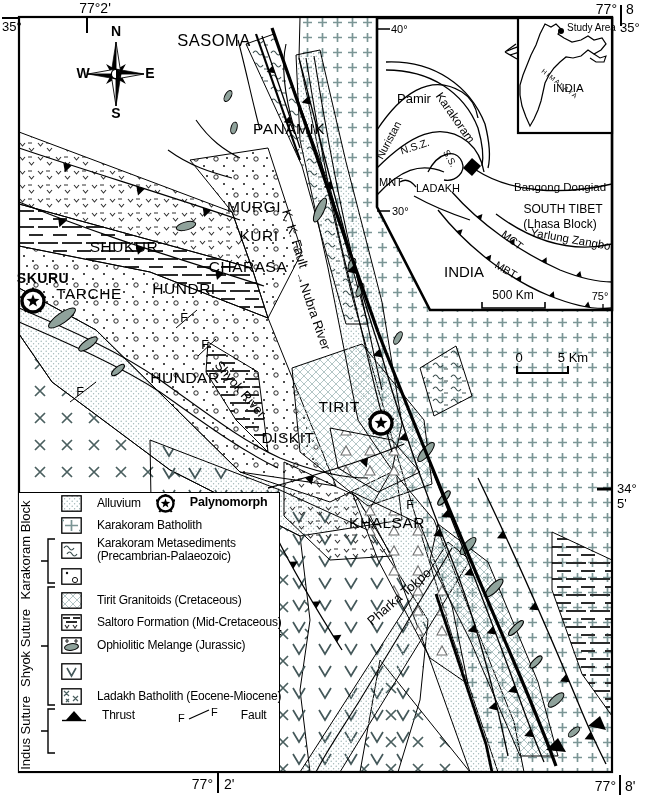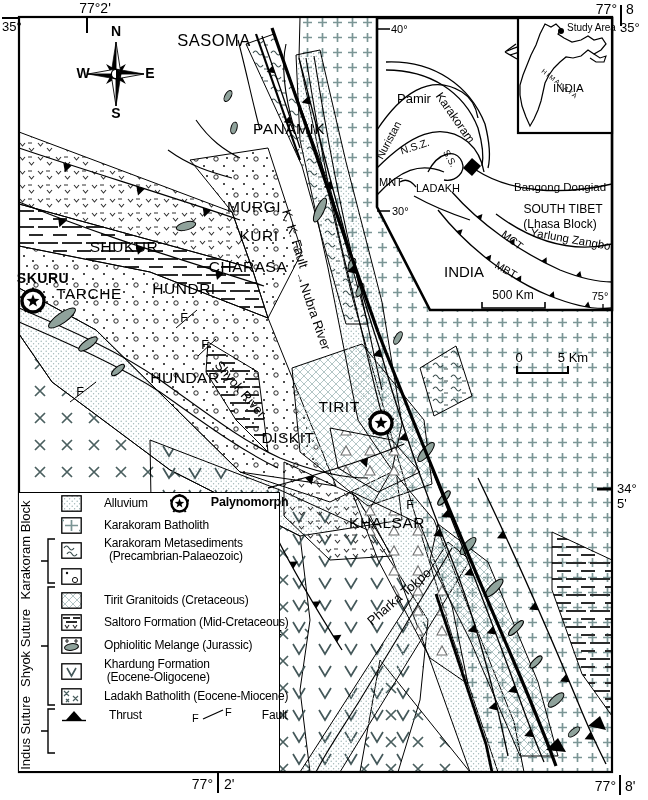--- a/index.html
+++ b/index.html
@@ -10,21 +10,21 @@
   .plbl-b{font-size:14px;font-weight:bold;letter-spacing:.5px;}
   .rlbl{font-size:13px;}
   .flbl{font-size:12.5px;}
   .coord{font-size:14px;}
   .coord-s{font-size:13px;}
   .legend{position:absolute;left:18px;top:492px;width:262px;height:280px;
           background:#fff;border:1.6px solid #000;box-sizing:border-box;z-index:5;}
   .lg-brackets{position:absolute;left:0;top:0;}
   .lg-rows{position:absolute;left:42px;top:0;width:218px;height:278px;
            display:flex;flex-direction:column;}
-  .lg-row{display:flex;align-items:center;gap:22px;flex:0 0 auto;text-align:right;}
+  .lg-row{display:flex;align-items:center;gap:15px;flex:0 0 auto;}
   .lg-row svg{flex:0 0 auto;display:block;}
   .lg-label{font-size:12px;letter-spacing:-0.2px;line-height:1.08;color:#000;white-space:nowrap;}
   .lg-label .sub{display:block;}
   .lg-bold{font-weight:bold;font-size:12.5px;}
 </style>
 </head>
 <body>
 
 <div id="fig">
 
@@ -422,24 +422,20 @@
         <path d="M4,4 h4 M6,2 v4 M13,4 h4 M15,2 v4" stroke="#2f2f2f" stroke-width="1.2"></path>
         <ellipse cx="10.5" cy="10" rx="7" ry="3.4" fill="#8fa29b" stroke="#000" stroke-width="1" transform="rotate(-8,10.5,10)"></ellipse>
           </svg>
       <span class="lg-label">Ophiolitic Melange (Jurassic)</span>
     </div>
     <div class="lg-row" style="height:28px">
       <svg width="21" height="17">
         <rect x="0.8" y="0.8" width="19.4" height="15.4" fill="#fff" stroke="#000" stroke-width="1.3"></rect>
         <polyline points="6,5 10.5,13 15,5" stroke="#44585a" stroke-width="1.6" fill="none"></polyline>
           </svg>
-      <span class="lg-label">
-        <span>Khardung Formation</span>
-        <span class="sub">(Eocene-Oligocene)</span>
-      </span>
     </div>
     <div class="lg-row" style="height:22px">
       <svg width="21" height="17">
         <rect x="0.8" y="0.8" width="19.4" height="15.4" fill="#fff" stroke="#000" stroke-width="1.3"></rect>
         <path d="M3,3 L8,8 M8,3 L3,8 M12,8 L17,13 M17,8 L12,13 M5,11 L8,14 M8,11 L5,14" stroke="#4a5f5f" stroke-width="1.2" fill="none"></path>
           </svg>
       <span class="lg-label">Ladakh Batholith (Eocene-Miocene)</span>
     </div>
     <div class="lg-row" style="height:16px">
       <svg width="26" height="13">

